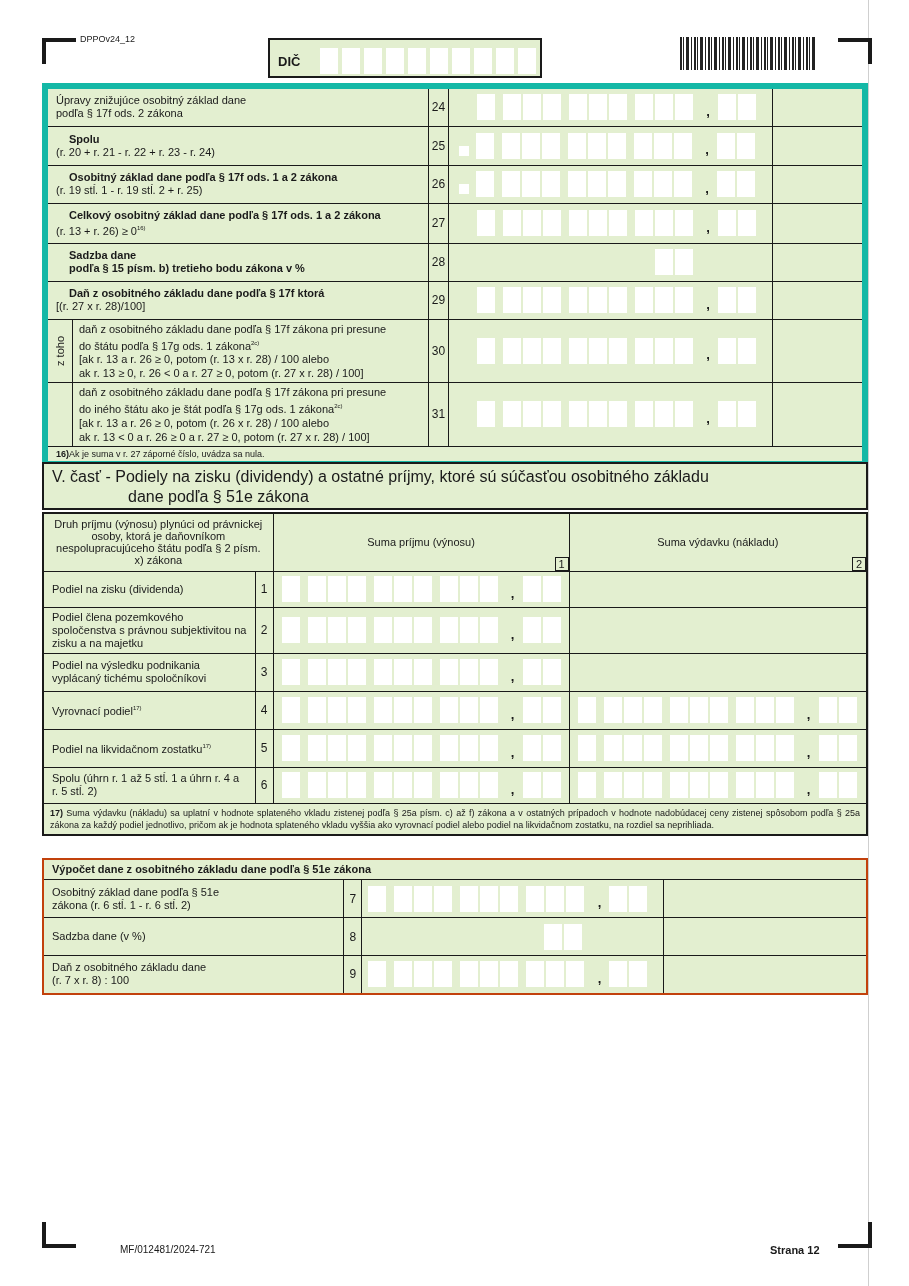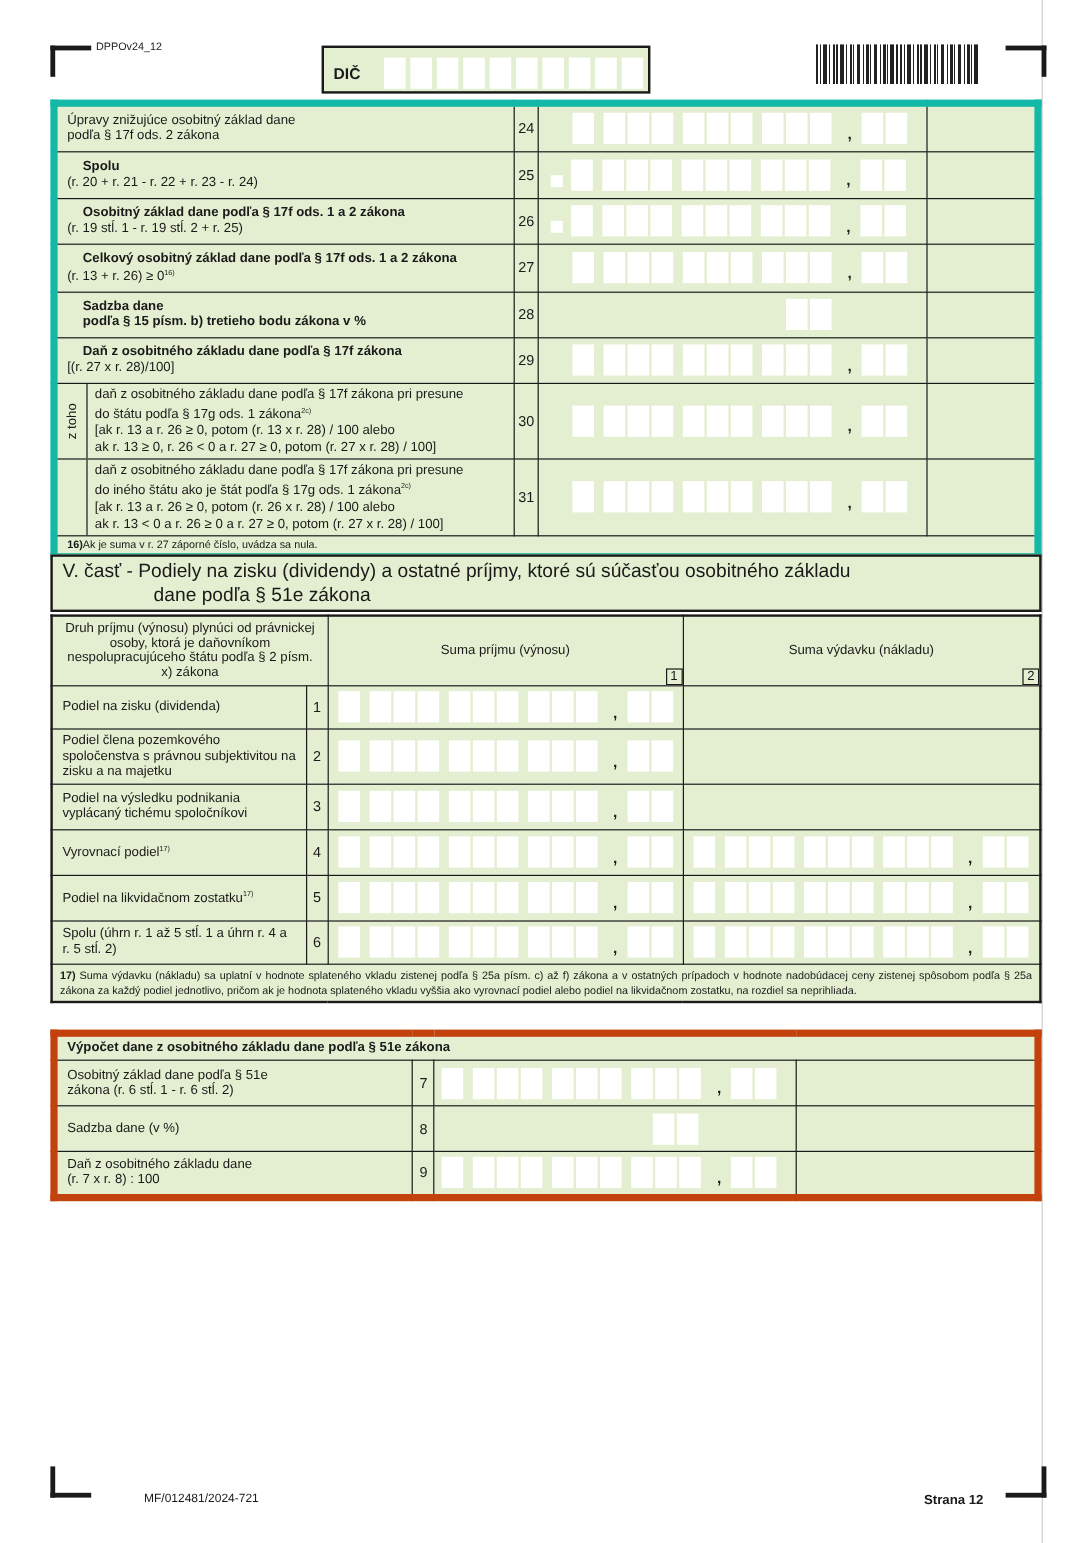--- a/index.html
+++ b/index.html
@@ -31,21 +31,21 @@
   .comma{width:14px;text-align:center;font-weight:bold;font-size:13px;padding-top:8px;}
   .small-sq{width:10px;height:10px;background:#fff;margin-right:4px;margin-top:10px;}
   .foot16{font-size:9px;padding:2px 8px;}
   .ztoho{writing-mode:vertical-rl;transform:rotate(180deg);font-size:11px;text-align:center;}
   .sec5{position:absolute;left:42px;top:462px;width:826px;height:48px;border:2px solid #1a1a1a;box-sizing:border-box;background:#e3efd0;font-size:16px;line-height:20px;padding:3px 8px;}
   .sec5 .indent{padding-left:76px;}
   .t2{left:42px;top:512px;width:826px;border:2px solid #1a1a1a;}
   .hdr{font-size:11px;text-align:center;line-height:12px;}
   .colnum{position:absolute;right:0;bottom:0;border:1px solid #1a1a1a;background:#e3efd0;font-size:11px;width:12px;text-align:center;line-height:12px;}
   .foot17{font-size:9px;line-height:12px;padding:3px 6px;text-align:justify;}
-  .t3{left:42px;top:858px;width:826px;border:6px solid #c2410c;}
+  .t3{left:42px;top:858px;width:826px;border:2px solid #c2410c;}
   .docid{position:absolute;left:84px;top:1244px;font-size:10px;padding-left:36px;}
   .page{position:absolute;left:770px;top:1244px;font-size:11px;font-weight:bold;}
 </style>
 </head>
 <body>
 
 <div class="edge"></div>
 <div class="corner c-tl"></div>
 <div class="corner c-tr"></div>
 <div class="corner c-bl"></div>
@@ -215,21 +215,21 @@
           <div class="boxes" style="padding-left:206px">
             <div class="grp">
               <div class="bx"></div>
               <div class="bx"></div>
             </div>
           </div>
         </td>
       <td></td>
     </tr>
     <tr class="green" style="height:38px">
-      <td class="lbl"><b>Daň z osobitného základu dane podľa § 17f zákona</b><br><span>[(r. 27 x r. 28)/100]</span></td>
+      <td class="lbl"><b>Daň z osobitného základu dane podľa § 17f ktorá</b><br><span>[(r. 27 x r. 28)/100]</span></td>
       <td class="num">29</td>
       <td>
           <div class="boxes">
             <div class="grp">
               <div class="bx"></div>
             </div>
             <div class="grp">
               <div class="bx"></div>
               <div class="bx"></div>
               <div class="bx"></div>

